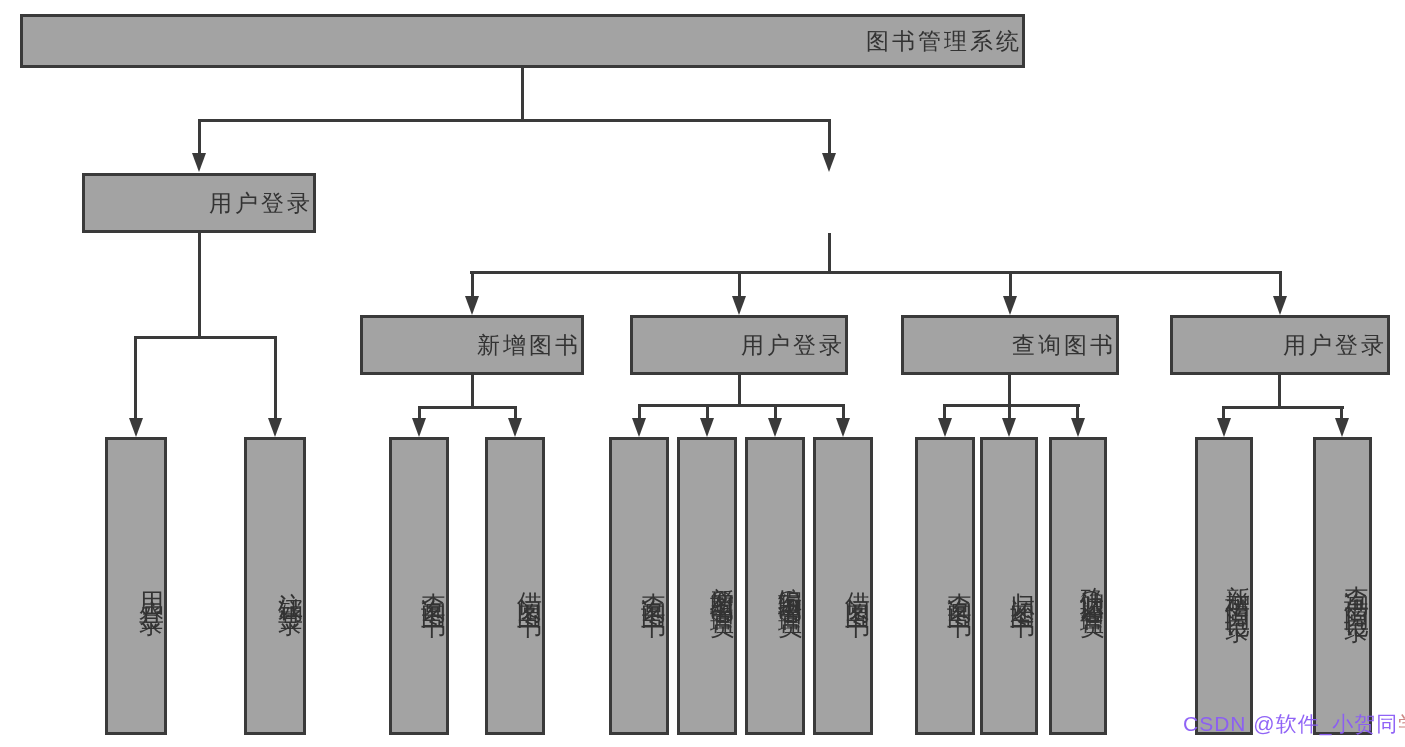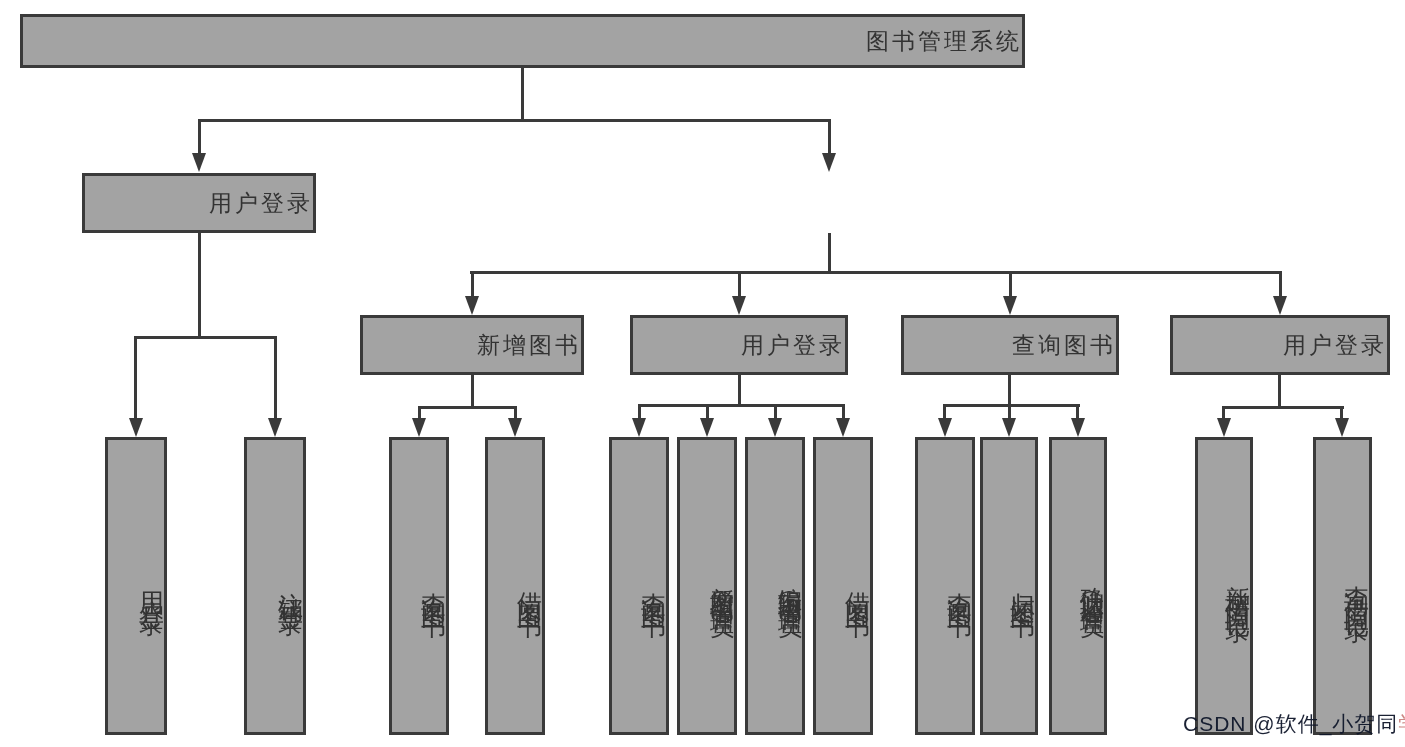--- a/index.html
+++ b/index.html
@@ -63,21 +63,21 @@
   .watermark {
     position: absolute;
     left: 1183px;
     top: 710px;
     font-size: 21px;
     letter-spacing: 1px;
     white-space: nowrap;
     z-index: 5;
     opacity: 0.95;
   }
-  .watermark .wm-gray { color: #0f172a; }
+  .watermark .wm-gray { color: #8b5cf6; }
   .watermark .wm-red  { color: #c9837f; }
 </style>
 </head>
 <body>
 
 <div class="canvas">
 
   <div class="box" style="left:20px;top:14px;width:1005px;height:54px">
     <span class="hlabel">图书管理系统</span>
   </div>

